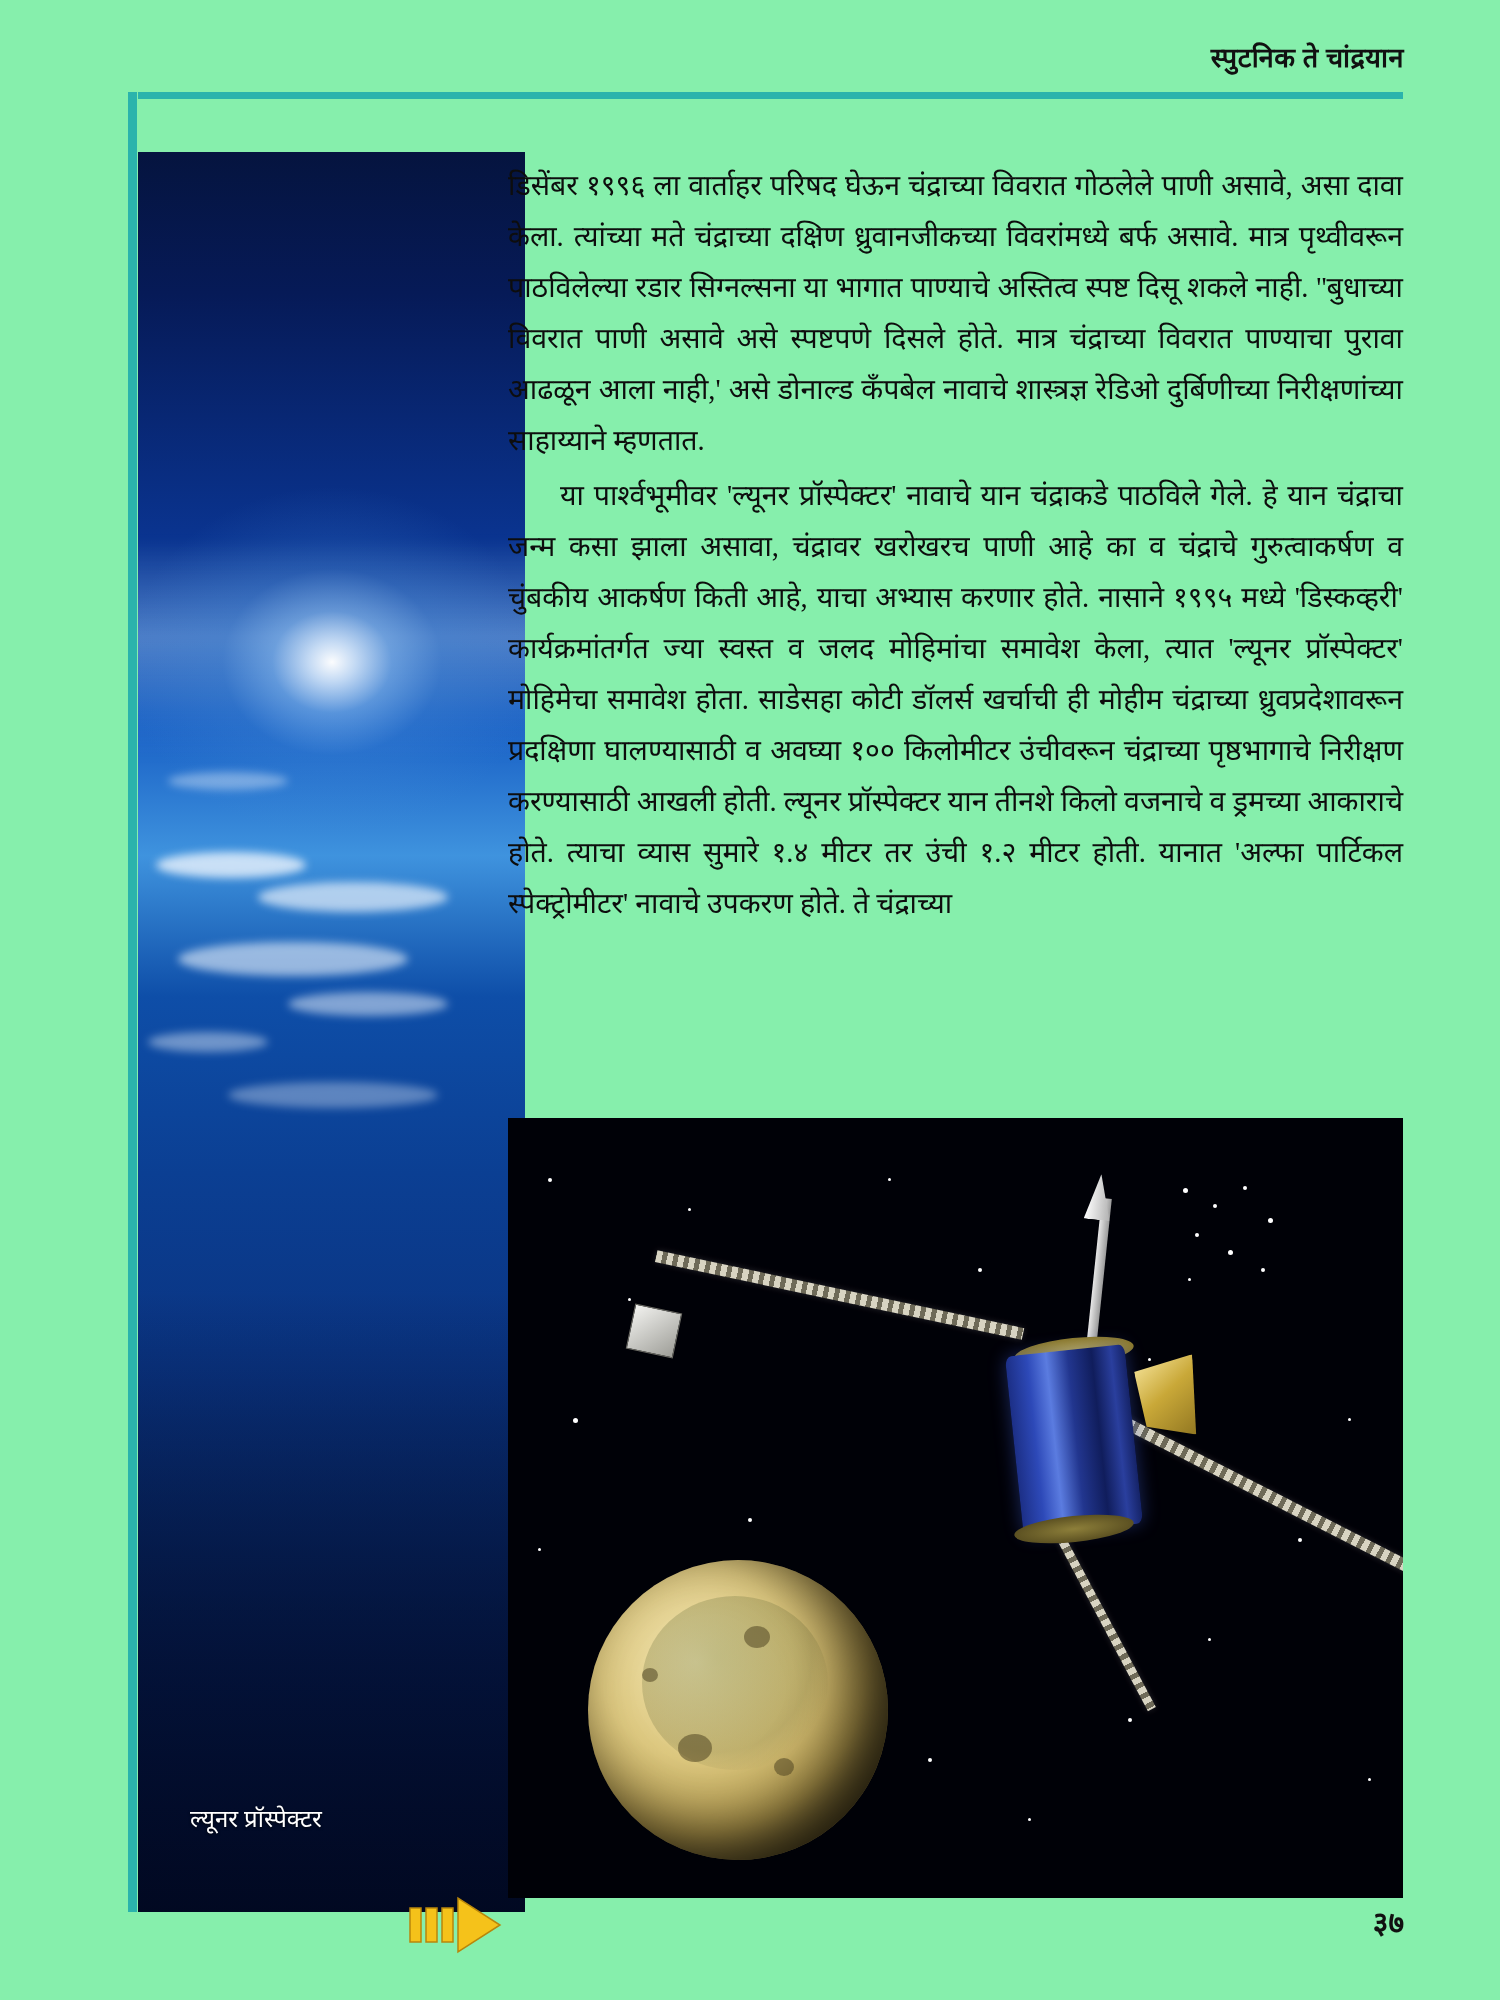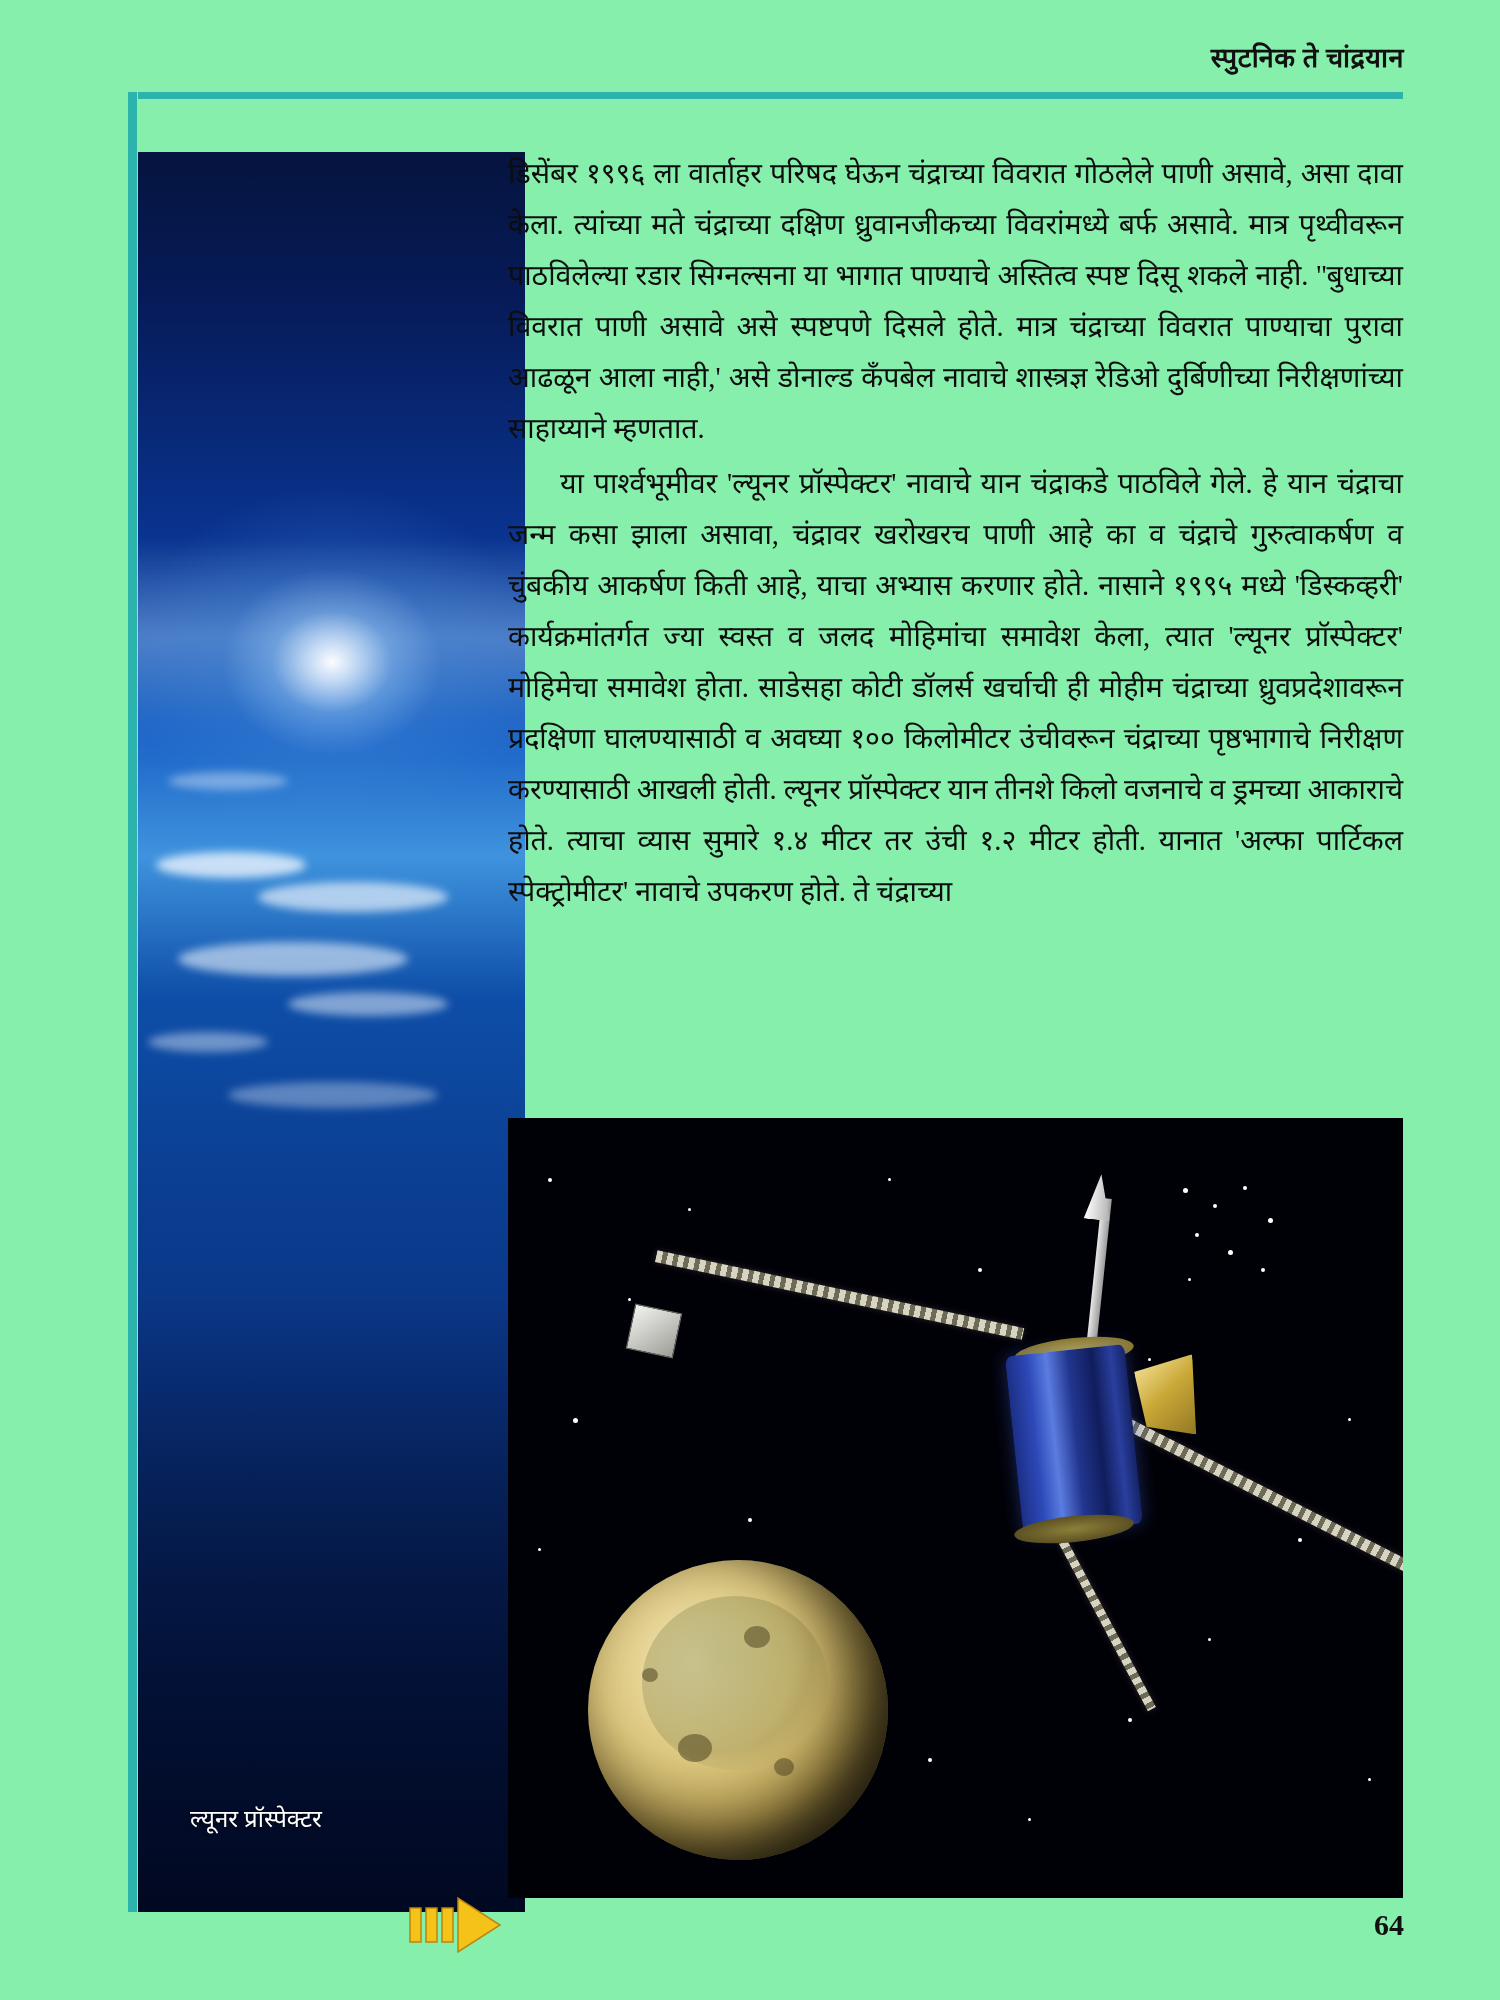--- a/index.html
+++ b/index.html
@@ -135,21 +135,21 @@
     bottom: 40px;
     width: 110px;
     height: 70px;
   }
   .arrow svg { display: block; }
 
   
   .text-col {
     position: absolute;
     left: 508px;
-    top: 148px;
+    top: 160px;
     width: 895px;
   }
   .para {
     font-family: "Liberation Serif", serif;
     font-size: 28.5px;
     line-height: 51px;
     color: #0d0d0d;
     text-align: justify;
     margin: 0 0 0 0;
     text-justify: inter-word;
@@ -403,14 +403,14 @@
       <div class="boom boom-down"></div>
       <div class="antenna-mast"></div>
       <div class="antenna-cone"></div>
       <div class="drum-top"></div>
       <div class="drum"></div>
       <div class="drum-bottom"></div>
       <div class="gold-flap"></div>
     </div>
   </div>
 
-  <div class="page-number">64</div>
+  <div class="page-number">३७</div>
 </div>
 
 </body></html>

